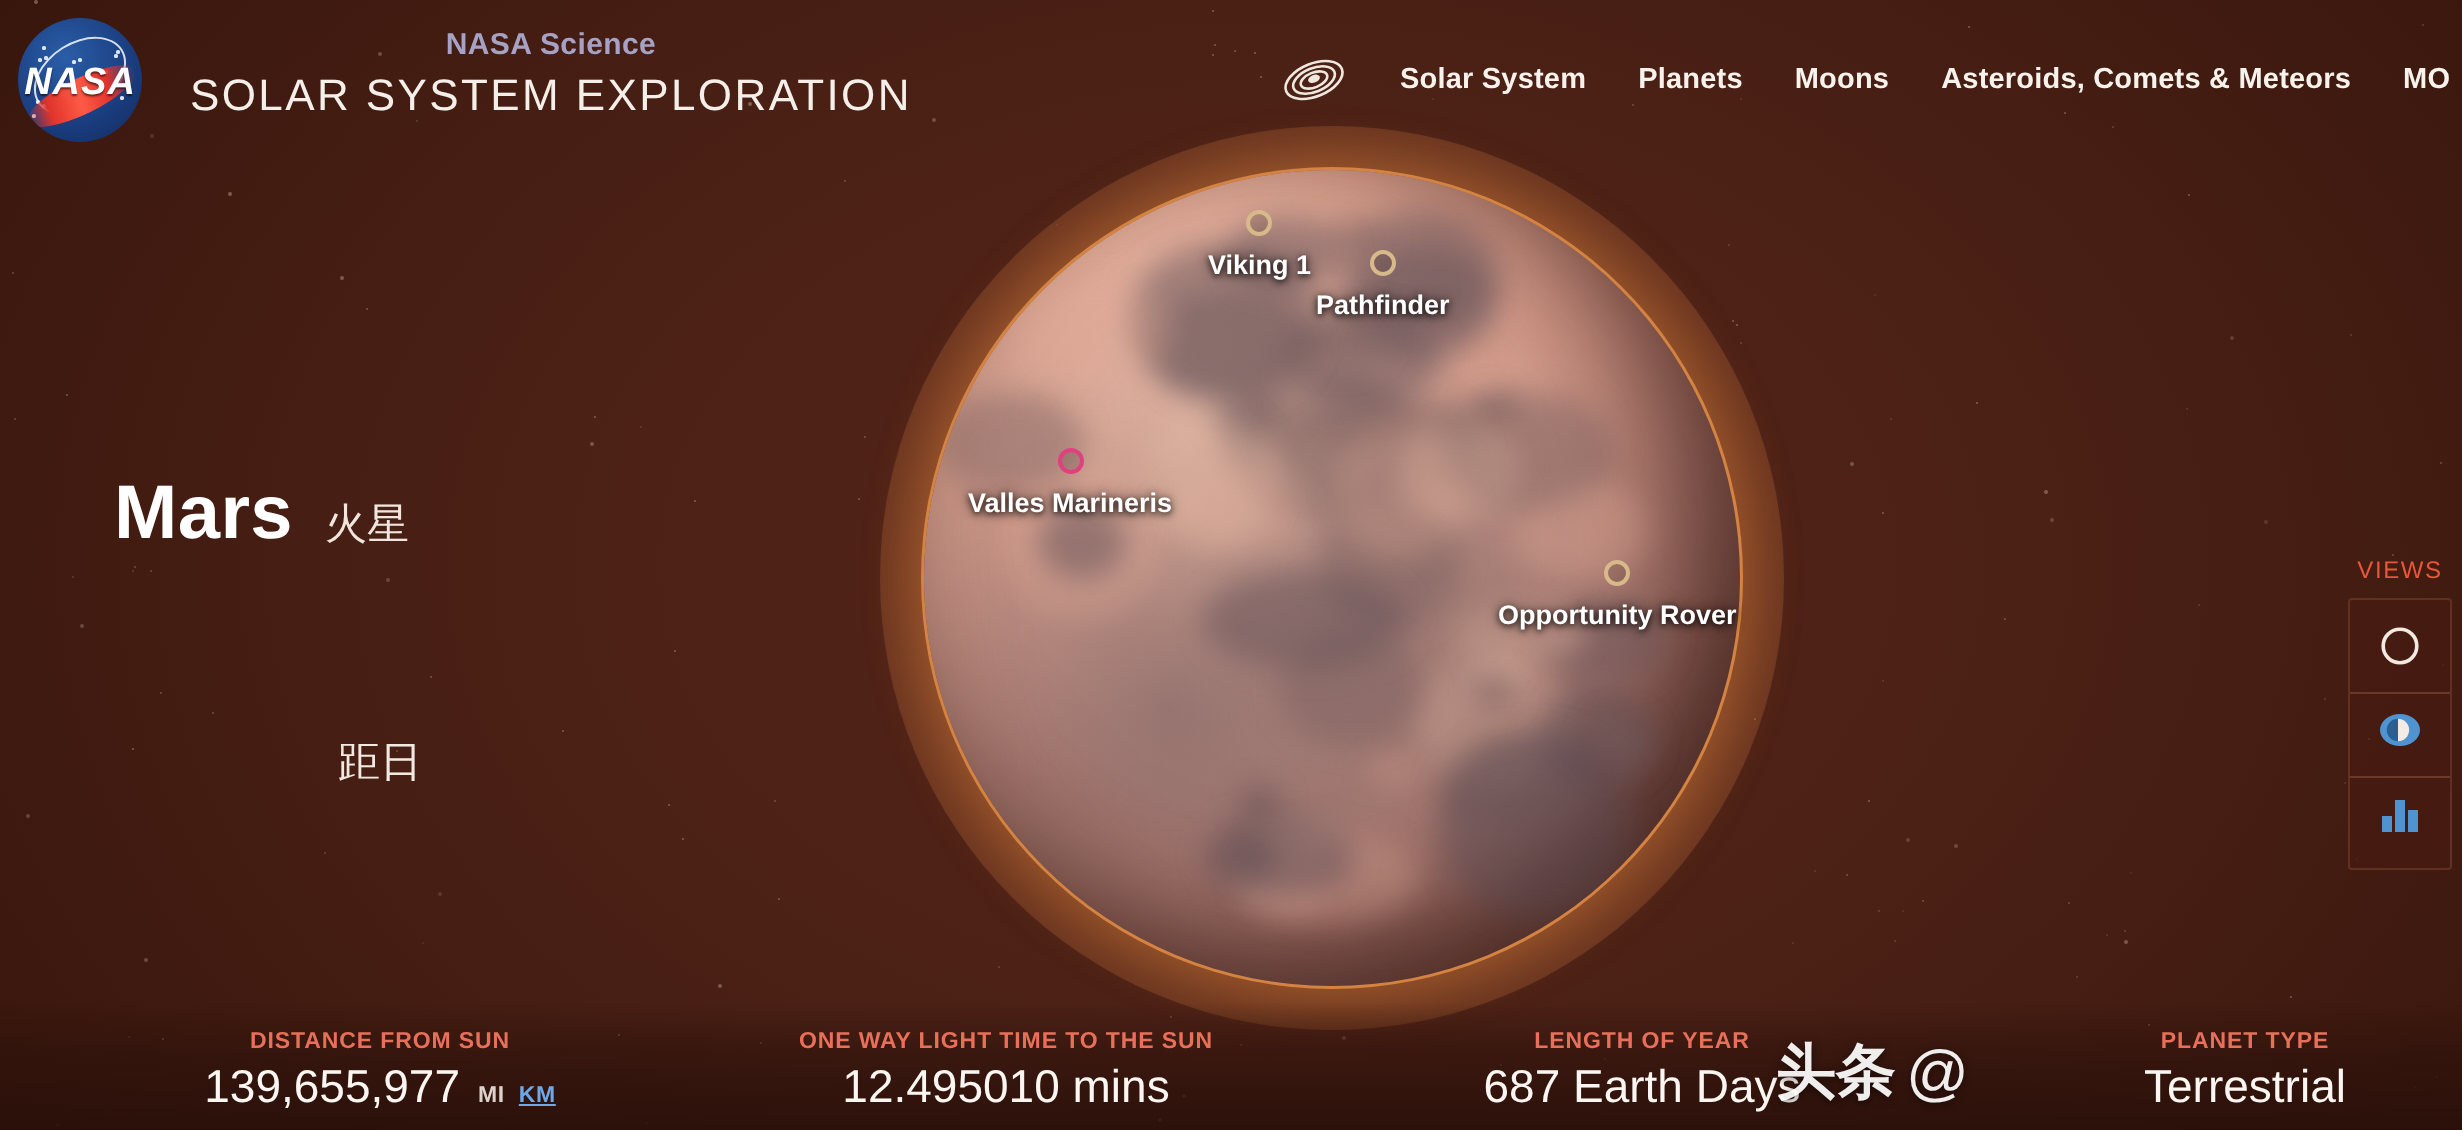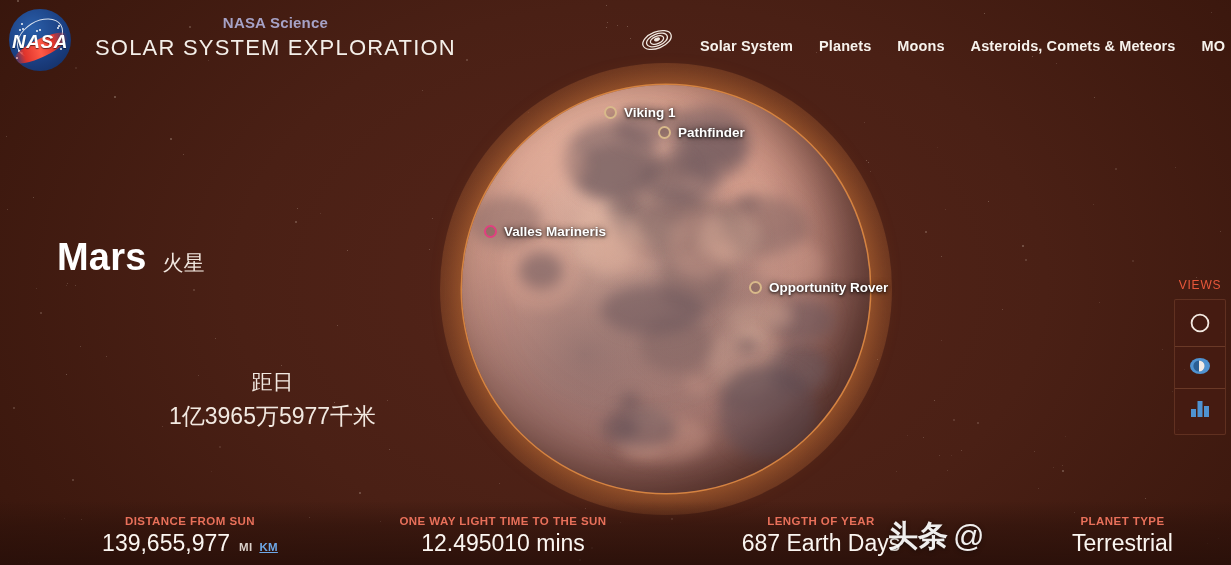--- a/index.html
+++ b/index.html
@@ -74,21 +74,21 @@
     color: #a6a2c6; letter-spacing: .2px; line-height: 1.2; text-align: center;
   }
   .brand .title {
     margin-top: 3px;
     font-size: 22px; font-weight: 400; letter-spacing: 1.2px;
     color: #f4efe9; line-height: 1.2;
   }
 
   .nav {
     position: absolute; left: 640px; top: 26px;
-    display: flex; align-items: flex-end; gap: 26px;
+    display: flex; align-items: center; gap: 26px;
     white-space: nowrap;
   }
   .galaxy-icon { width: 34px; height: 28px; flex: 0 0 auto; }
   .nav a {
     color: #f7f2ec; font-size: 14.5px; font-weight: bold;
     text-decoration: none; letter-spacing: .1px;
   }
 
   
   .planet-wrap {
@@ -111,21 +111,21 @@
       inset -26px -22px 58px rgba(40,14,10,.72),
       inset 12px 10px 42px rgba(255,208,182,.18),
       0 0 0 1.5px rgba(236,150,72,.75),
       0 0 26px 4px rgba(226,132,60,.35);
     overflow: hidden;
   }
   .blotch { position: absolute; border-radius: 50%; filter: blur(7px); }
 
   .marker {
     position: absolute; display: flex; align-items: center; gap: 7px;
-    z-index: 20; white-space: nowrap;
+    z-index: 20; white-space: nowrap; flex-direction: column;
   }
   .marker .ring {
     width: 13px; height: 13px; border-radius: 50%;
     border: 2px solid #d8b98a; background: rgba(0,0,0,.12);
     flex: 0 0 auto;
   }
   .marker.pink .ring { border-color: #e0407f; }
   .marker .lbl {
     color: #fff; font-size: 13.5px; font-weight: bold;
     text-shadow: 0 1px 3px rgba(0,0,0,.85), 0 0 7px rgba(0,0,0,.6);
@@ -474,21 +474,20 @@
 
   <div class="left-block">
     <div class="planet-name">
       <span class="en">Mars</span>
       <span class="cn">火星</span>
     </div>
   </div>
 
   <div class="dist-block">
     <div class="l1">距日</div>
-    <div class="l2">1亿3965万5977千米</div>
   </div>
 
 
   <div class="views-panel">
     <div class="views-title">VIEWS</div>
     <div class="views-box">
 
       <div class="view-btn">
         <span>
           <svg width="22" height="22" viewBox="0 0 22 22" aria-hidden="true">

